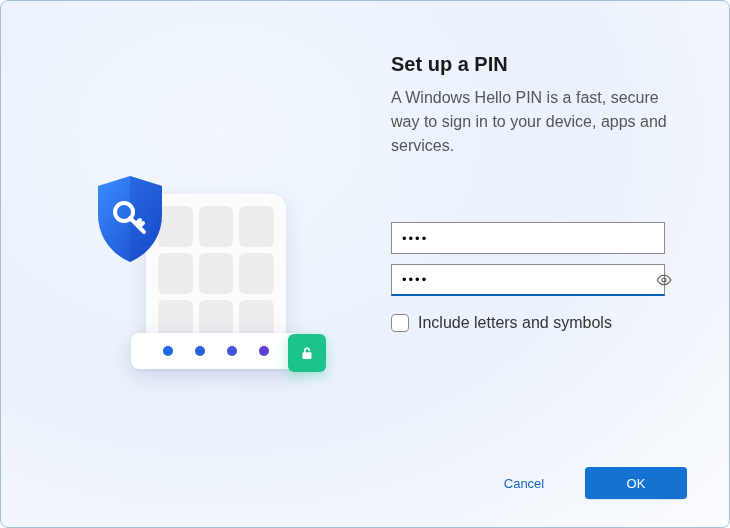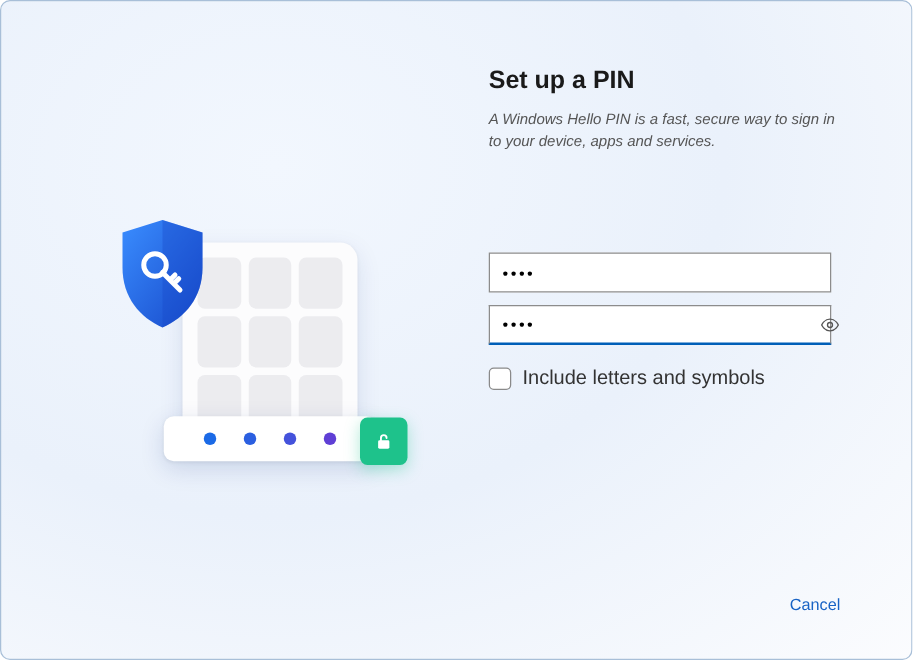--- a/index.html
+++ b/index.html
@@ -106,26 +106,25 @@
       display: flex;
       flex-direction: column;
     }
     .title {
       font-size: 20px;
       font-weight: 600;
       color: #1a1a1a;
       margin-bottom: 10px;
     }
     .subtitle {
-      font-size: 12px;
+      font-size: 16px;
       color: #555;
       line-height: 1.5;
-      margin-bottom: 80px;
+      margin-bottom: 64px;
       max-width: 290px;
-      font-style: italic;
     }
     .input-wrap {
       position: relative;
       margin-bottom: 10px;
     }
     .pin-input {
       width: 274px;
       height: 32px;
       border: 1px solid #8c8c8c;
       border-bottom-width: 1px;
@@ -168,21 +167,21 @@
       background: #fff;
       cursor: pointer;
     }
     .chk-label {
       font-size: 16px;
       color: #333;
     }
     .footer {
       position: absolute;
       bottom: 28px;
-      right: 26px;
+      right: 42px;
       display: flex;
       gap: 10px;
     }
     .btn {
       width: 102px;
       height: 32px;
       border-radius: 4px;
       font-size: 13px;
       font-family: inherit;
       cursor: pointer;
@@ -265,14 +264,15 @@
     </div>
 
     <div class="checkbox-row">
       <div class="chk" role="checkbox" aria-checked="false"></div>
       <span class="chk-label">Include letters and symbols</span>
     </div>
   </div>
 
   <div class="footer">
     <button class="btn btn-cancel">Cancel</button>
+    <button class="btn btn-ok">OK</button>
   </div>
 </div>
 
 </body></html>

